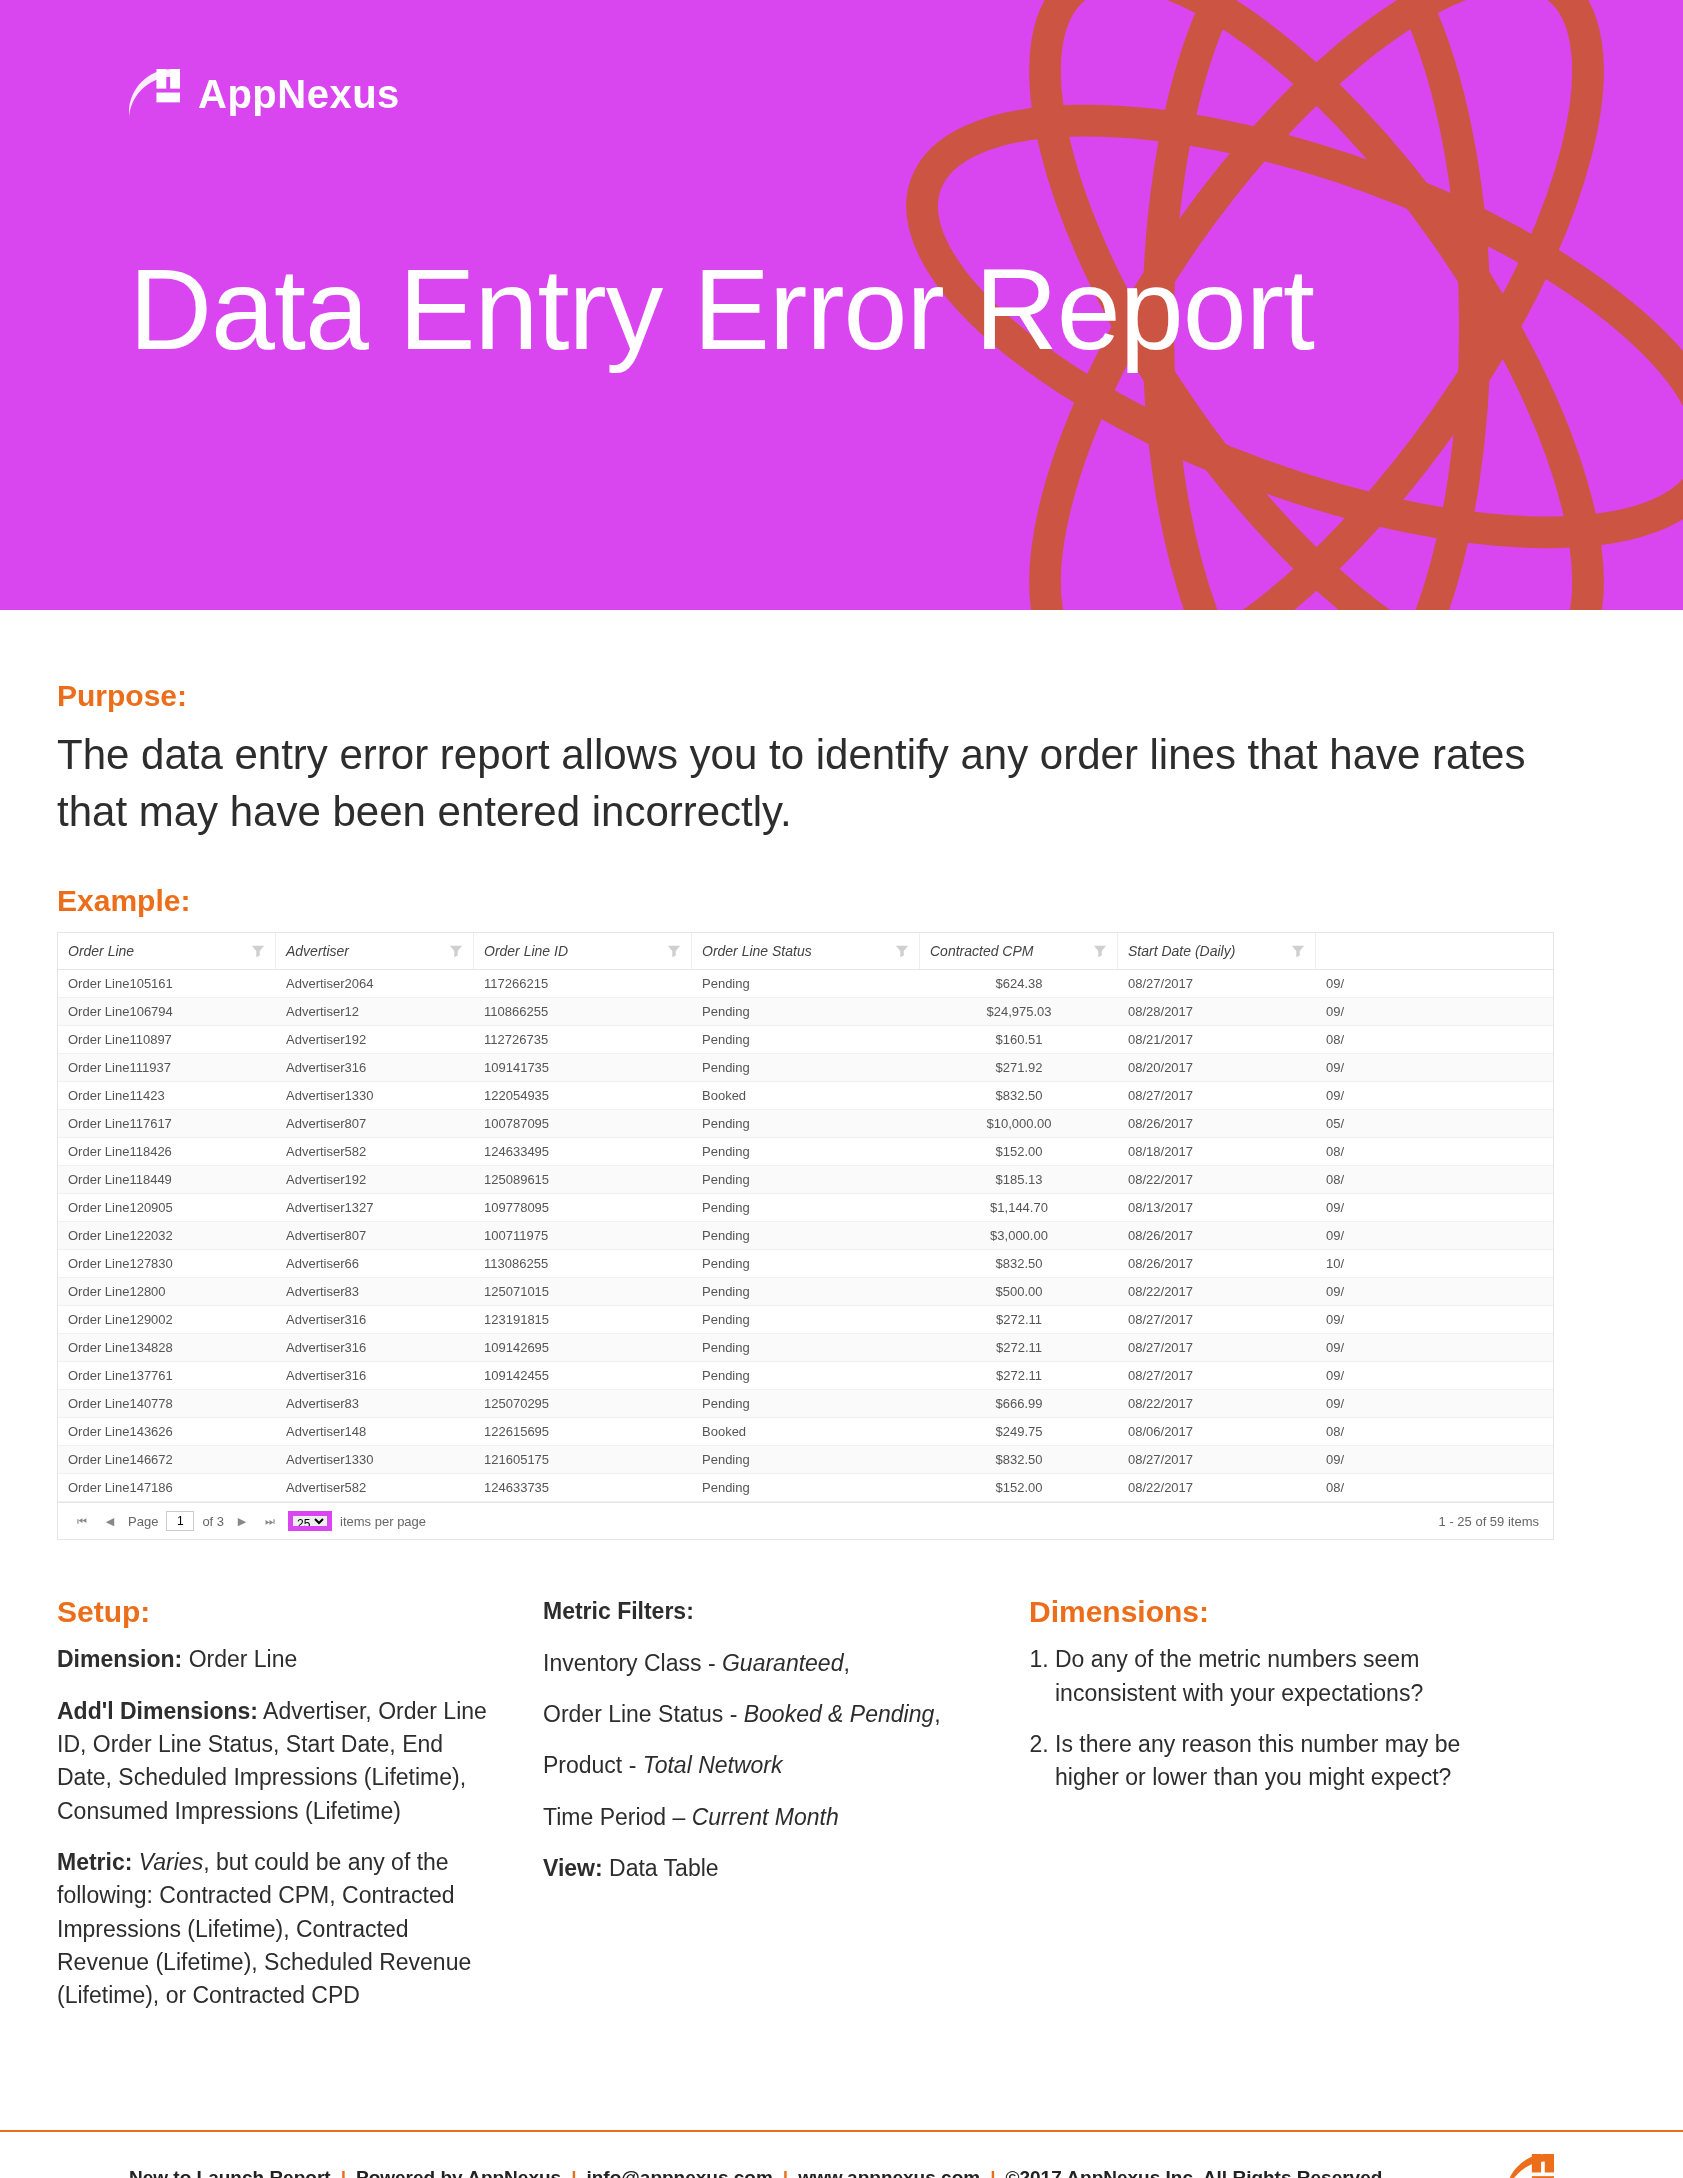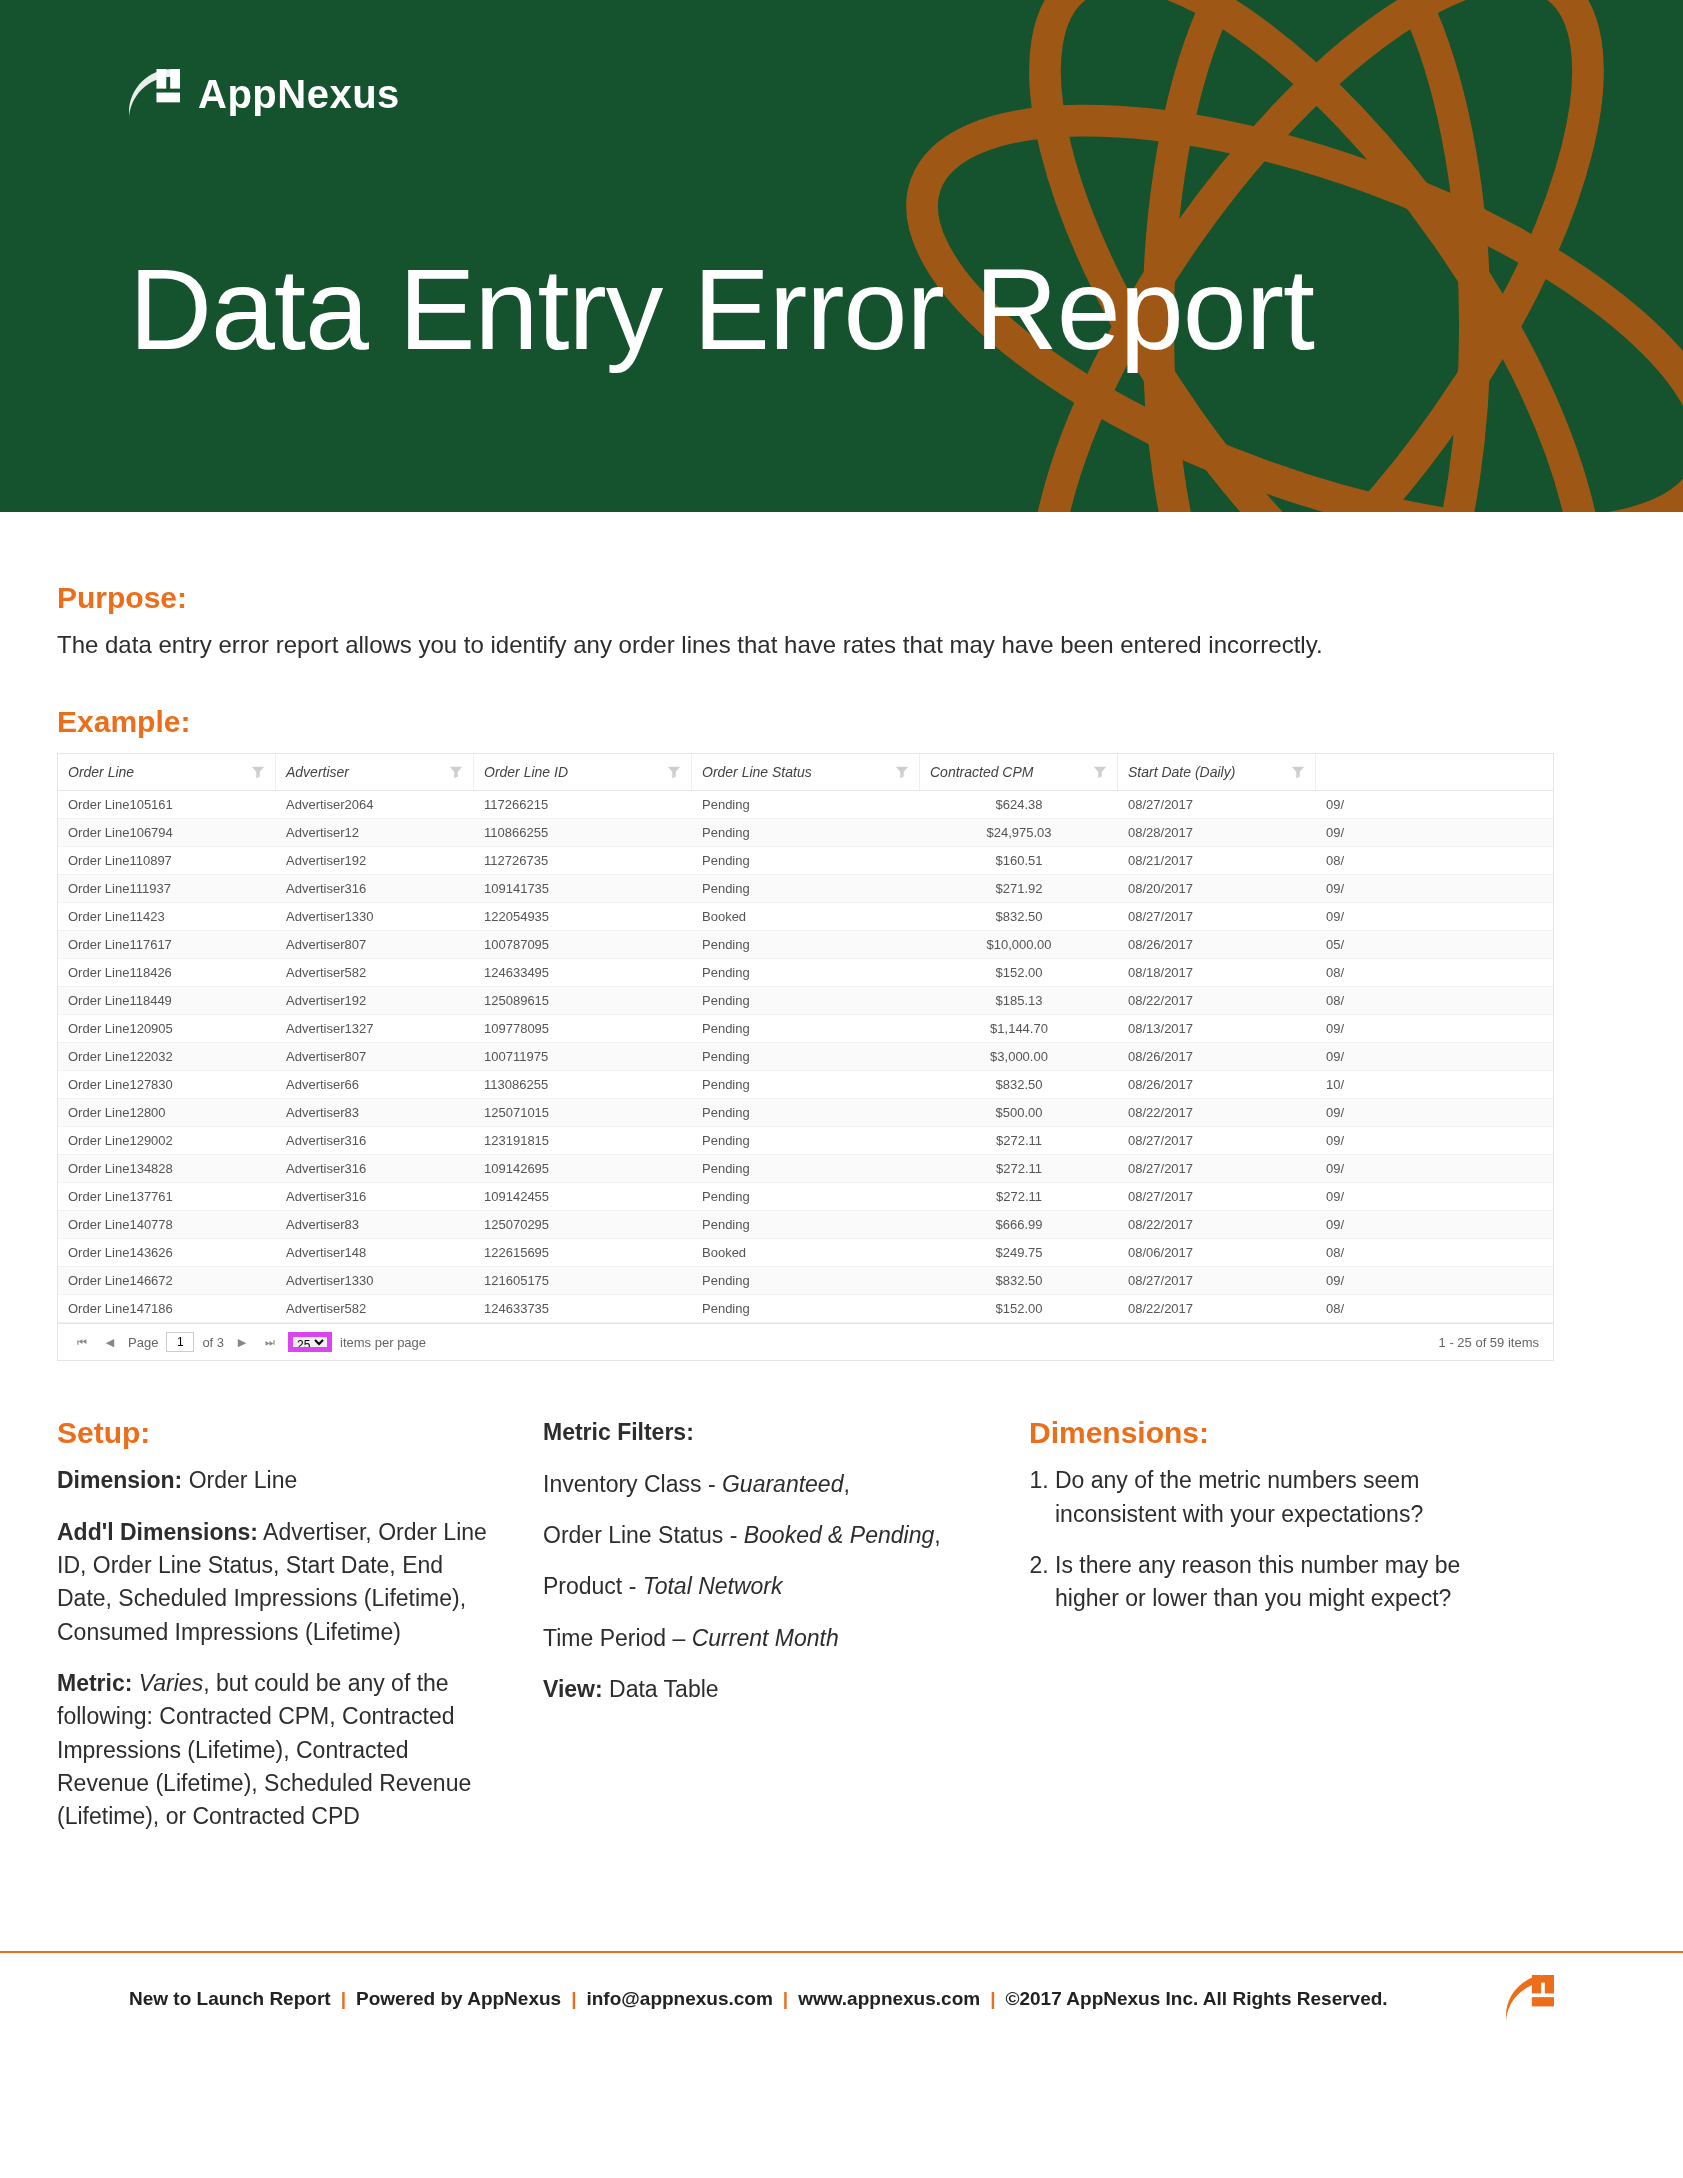--- a/index.html
+++ b/index.html
@@ -6,22 +6,22 @@
   body {
     font-family: -apple-system, BlinkMacSystemFont, "Segoe UI", Helvetica, Arial, sans-serif;
     background: #fff;
     width: 1683px;
     color: #222;
   }
   .page { width: 1683px; }
   
   .hero {
     position: relative;
-    background: #14532d;
-    height: 512px;
+    background: #d946ef;
+    height: 610px;
     overflow: hidden;
   }
   .hero-art {
     position: absolute;
     right: -79px;
     top: -119px;
     width: 891px;
     height: 891px;
     opacity: .85;
   }
@@ -56,21 +56,21 @@
   .body {
     padding: 69px 129px 40px 57px;
   }
   .section-label {
     color: #ec6e1a;
     font-weight: 700;
     font-size: 30px;
     margin-bottom: 14px;
   }
   .purpose-text {
-    font-size: 24px;
+    font-size: 42px;
     line-height: 1.35;
     color: #2d2d2d;
     margin-bottom: 44px;
   }
   
   .grid-wrap {
     border: 1px solid #e5e5e5;
     background: #fff;
     font-size: 14px;
     color: #555;

